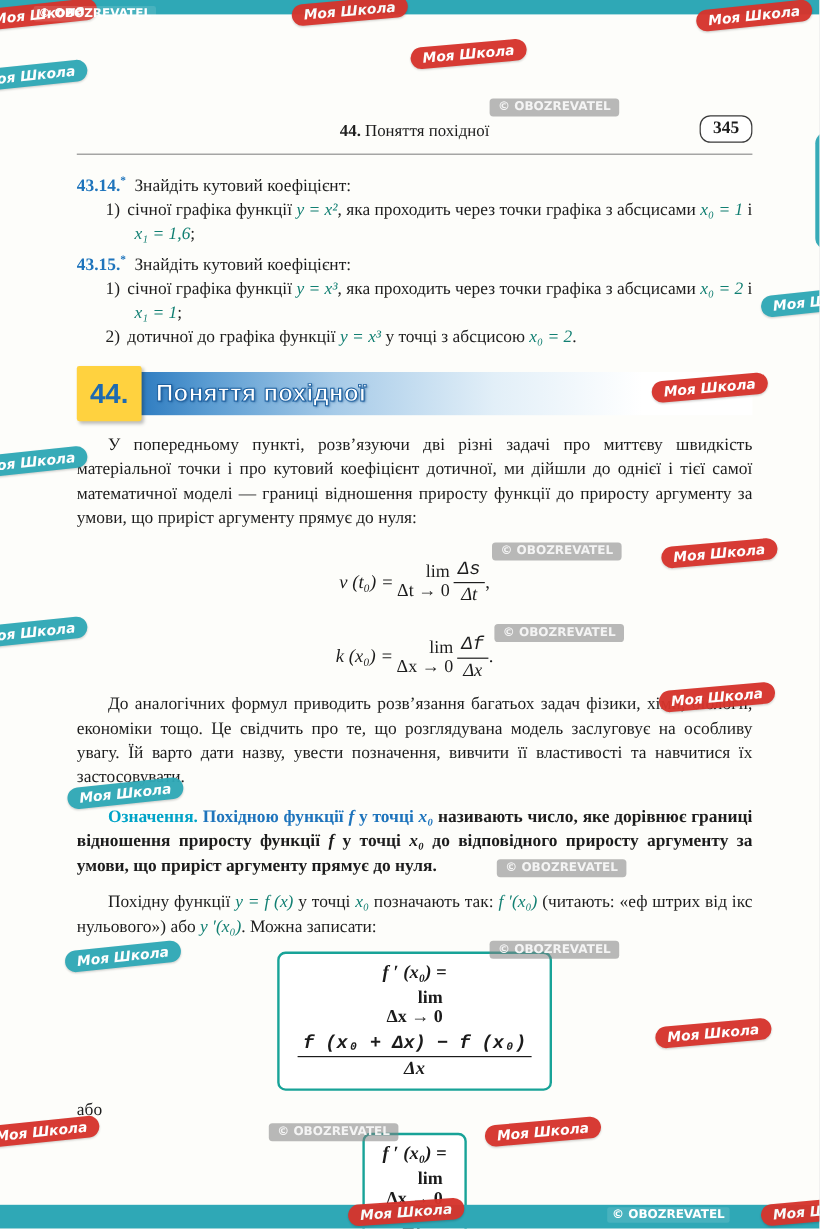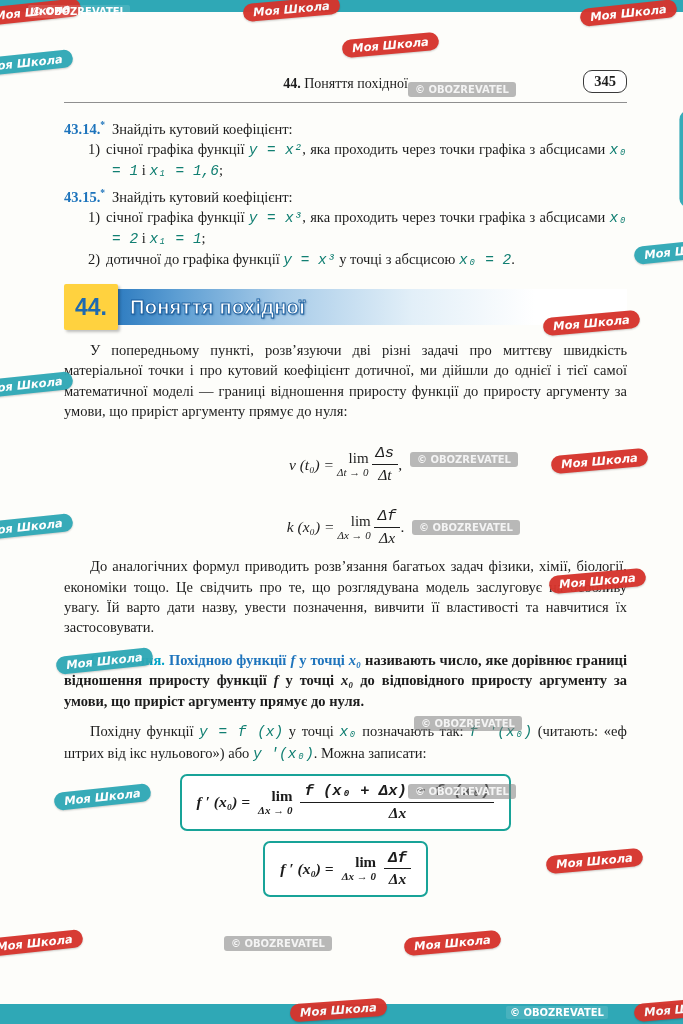--- a/index.html
+++ b/index.html
@@ -9,38 +9,38 @@
     font-family:"Liberation Serif", serif; color:#1d1d1d;
   }
   .bar { position:absolute; left:0; right:0; }
   .bar-top { top:0; height:12px; background:#2fa8b6; }
   .bar-bottom { bottom:0; height:20px; background:#2fa8b6; }
 
   .content { position:absolute; left:64px; right:56px; top:70px; }
 
   
   .running-head { position:relative; height:28px; }
-  .rh-center { text-align:center; font-size:14px; padding-top:6px; }
+  .rh-center { text-align:center; font-size:14px; padding-top:6px;margin-top:26px; }
   .rh-num { font-weight:bold; }
   .page-num-box {
     position:absolute; right:0; top:0; border:1.6px solid #3a3a3a; border-radius:9px;
     padding:2px 10px; font-weight:bold; font-size:14.5px; background:#fff;
   }
   .head-rule { border-bottom:1.3px solid #8f8f8f; margin-top:4px; }
 
   
   .exercises { margin-top:16px; font-size:14.5px; line-height:1.38; text-align:justify; }
   .exercise { margin-bottom:6px; }
   .ex-num { color:#1e74bc; font-weight:bold; margin-right:7px; white-space:nowrap; }
   .ex-num sup { font-size:9.5px; }
   .ex-item { padding-left:48px; text-indent:-24px; }
   .ex-marker { margin-right:6px; }
 
   .seg-plain {}
-  .seg-math { color:#117f72; font-style:italic;font-family:Liberation Mono, monospace; }
+  .seg-math { color:#117f72; font-style:italic; }
   .seg-def-label { color:#00a3c7; font-weight:700; }
   .seg-def-blue { color:#1e74bc; font-weight:700; }
   .seg-def-blue-math { color:#1e74bc; font-weight:700; font-style:italic; }
   .seg-def-bold { font-weight:700; }
   .seg-def-bold-math { font-weight:700; font-style:italic; }
 
   
   .section-head { margin-top:14px; display:flex; align-items:center; height:46px; }
   .section-num {
     width:54px; height:46px; background:#ffd23f; color:#1e6ab0;
@@ -60,30 +60,30 @@
 
   
   .body-p { margin:10px 0 0; text-indent:26px; font-size:14.5px; line-height:1.4; text-align:justify; }
   .def-p  { margin:12px 0 0; text-indent:26px; font-size:14.5px; line-height:1.42; text-align:justify; }
 
   
   .formula-row { display:flex; justify-content:center; align-items:center; gap:0; margin-top:24px; font-size:15.5px; }
   .mi { font-style:italic; }
   .limwrap { display:inline-flex; flex-direction:column; align-items:flex-end; line-height:1; margin:0 3px; }
   .lim { font-style:normal; font-size:15px; }
-  .limsub { font-size:11px; margin-top:1px; font-style:italic; }
+  .limsub { font-size:15px; margin-top:1px; }
   .frac { display:inline-flex; flex-direction:column; align-items:center; line-height:1.15; }
   .fnum { padding:0 4px 1px; border-bottom:1.2px solid currentColor;font-family:Liberation Mono, monospace; }
   .fden { padding-top:1px;text-align:right; }
 
   .box-center { text-align:center; margin-top:10px; }
   .formula-box {
     display:inline-flex; align-items:center; gap:5px;
     border:2.2px solid #18a398; border-radius:7px; padding:7px 15px;
-    font-size:15.5px; font-weight:bold; background:#fff; color:#1b1b1b;
+    font-size:15.5px; font-weight:bold; background:#fff; color:#1b1b1b;flex-direction:column;
   }
   .formula-box .fnum { border-bottom-width:1.5px; }
   .or-label { margin:8px 0 0; font-size:14.5px; }
 
   
   .footer {
     position:absolute; left:0; right:0; bottom:30px; text-align:center;
     font:7.5px "Liberation Sans", sans-serif; color:#3c3c3c; line-height:1.6;
   }
 
@@ -195,20 +195,21 @@
           <span class="lim">lim</span>
           <span class="limsub">Δx → 0</span>
         </span>
         <span class="frac">
           <span class="fnum mi">f (x₀ + Δx) − f (x₀)</span>
           <span class="fden mi">Δx</span>
         </span>
       </div>
     </div>
 
+    <p class="or-label">або</p>
 
     <div class="box-center">
       <div class="formula-box">
         <span class="mi">f ′ (x₀) = </span>
         <span class="limwrap">
           <span class="lim">lim</span>
           <span class="limsub">Δx → 0</span>
         </span>
         <span class="frac">
           <span class="fnum mi">Δf</span>

